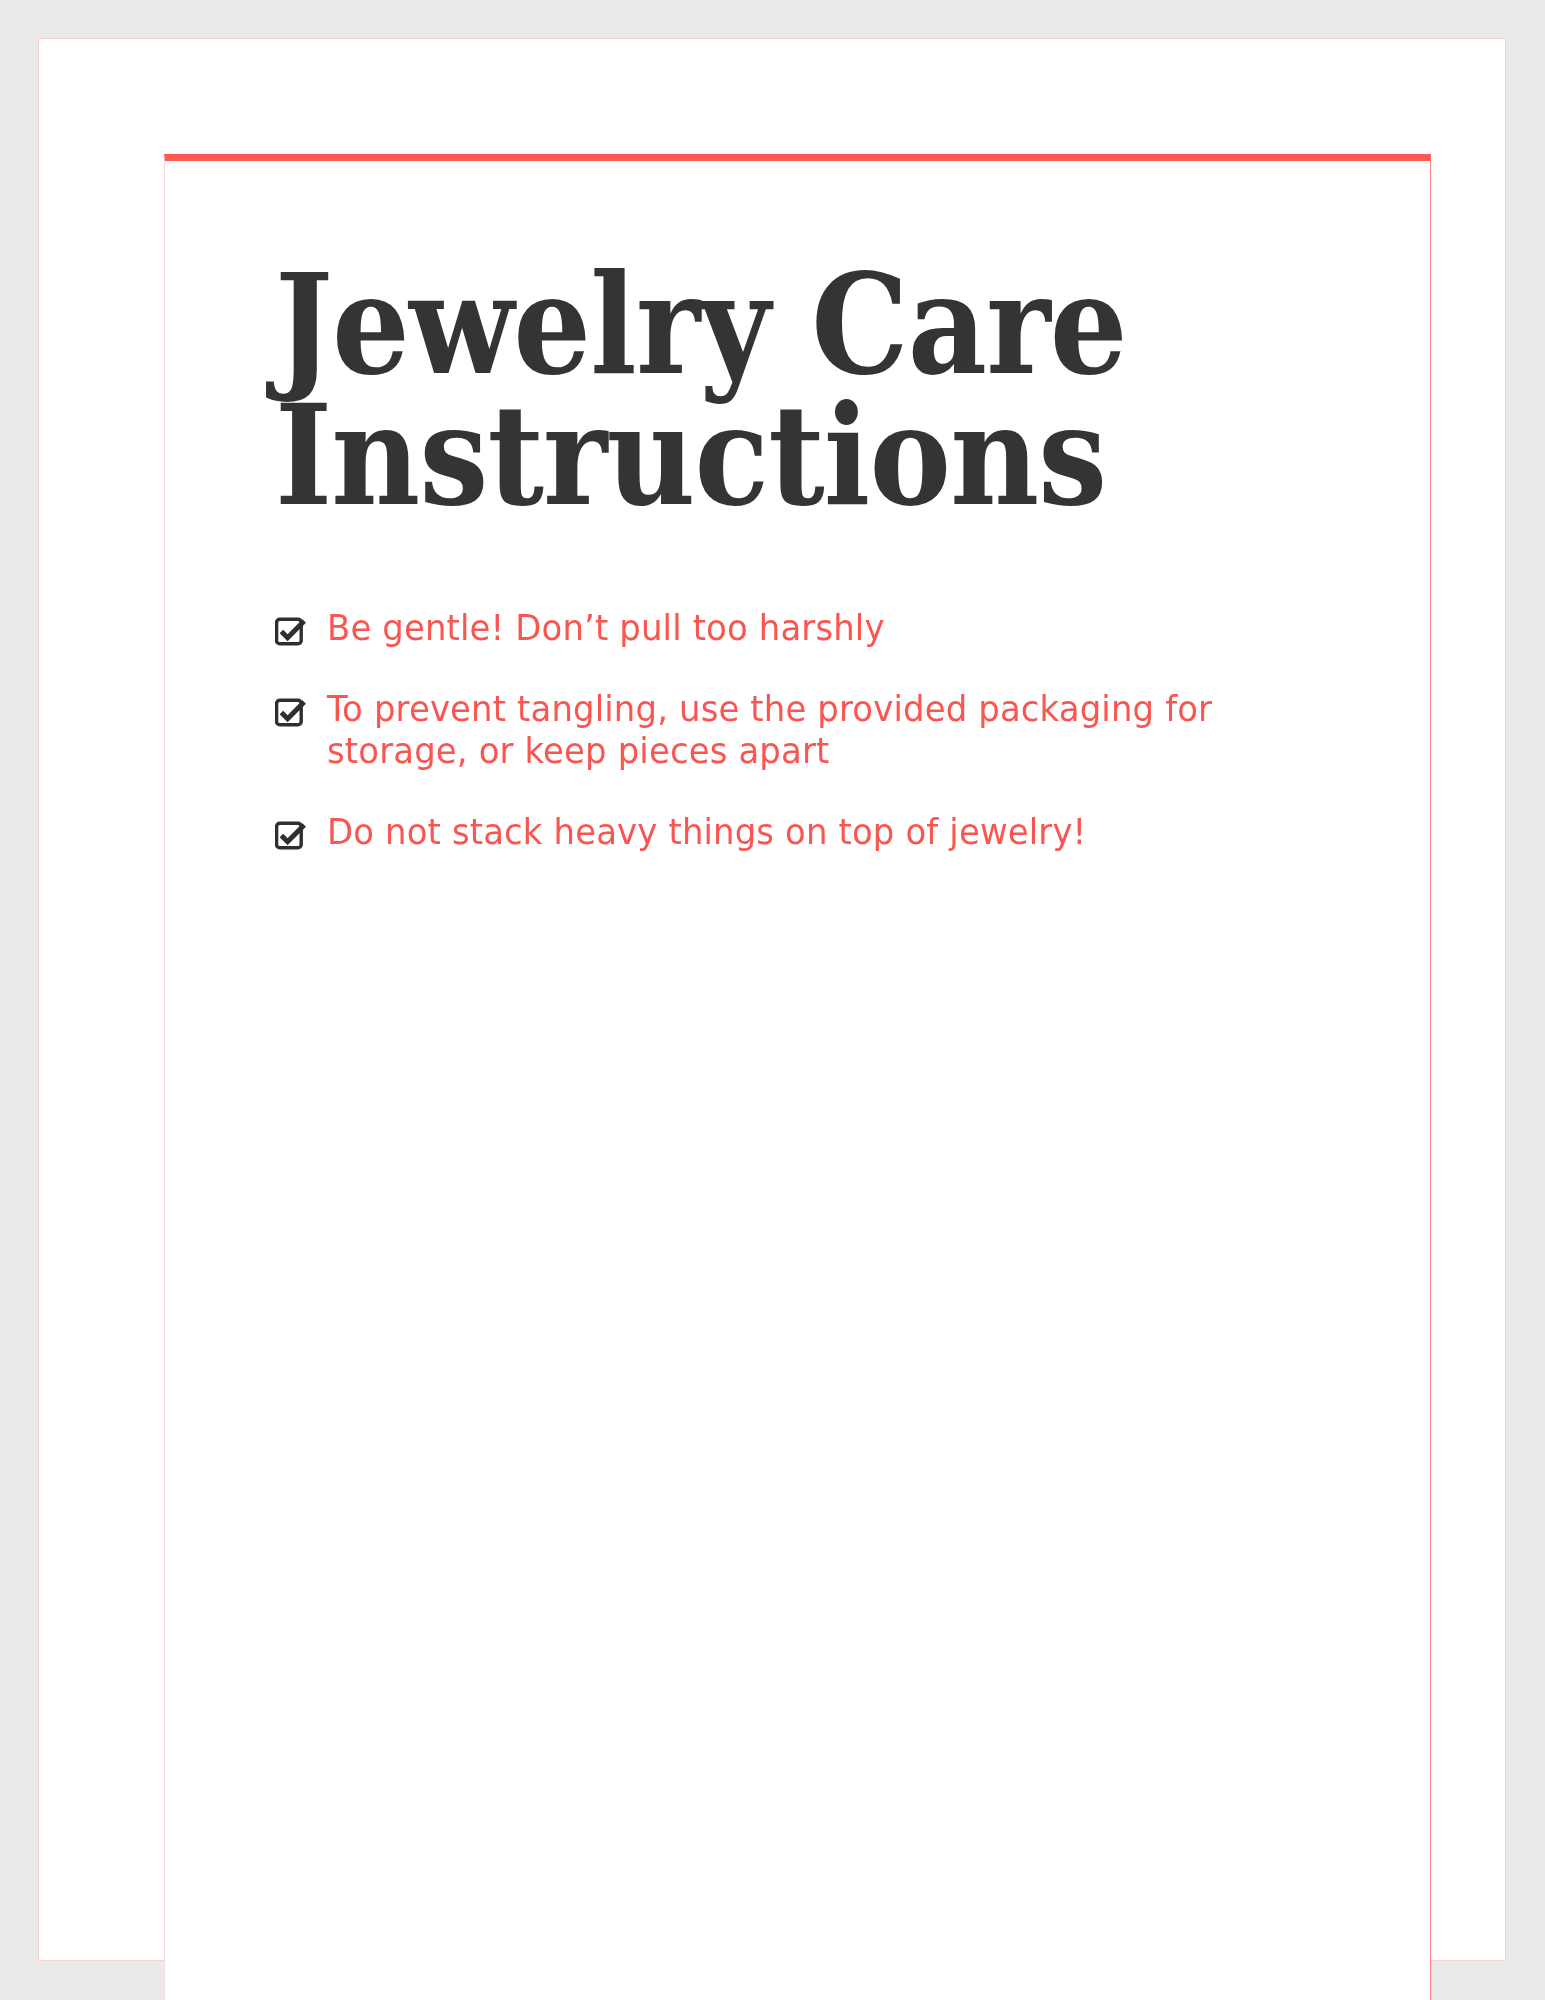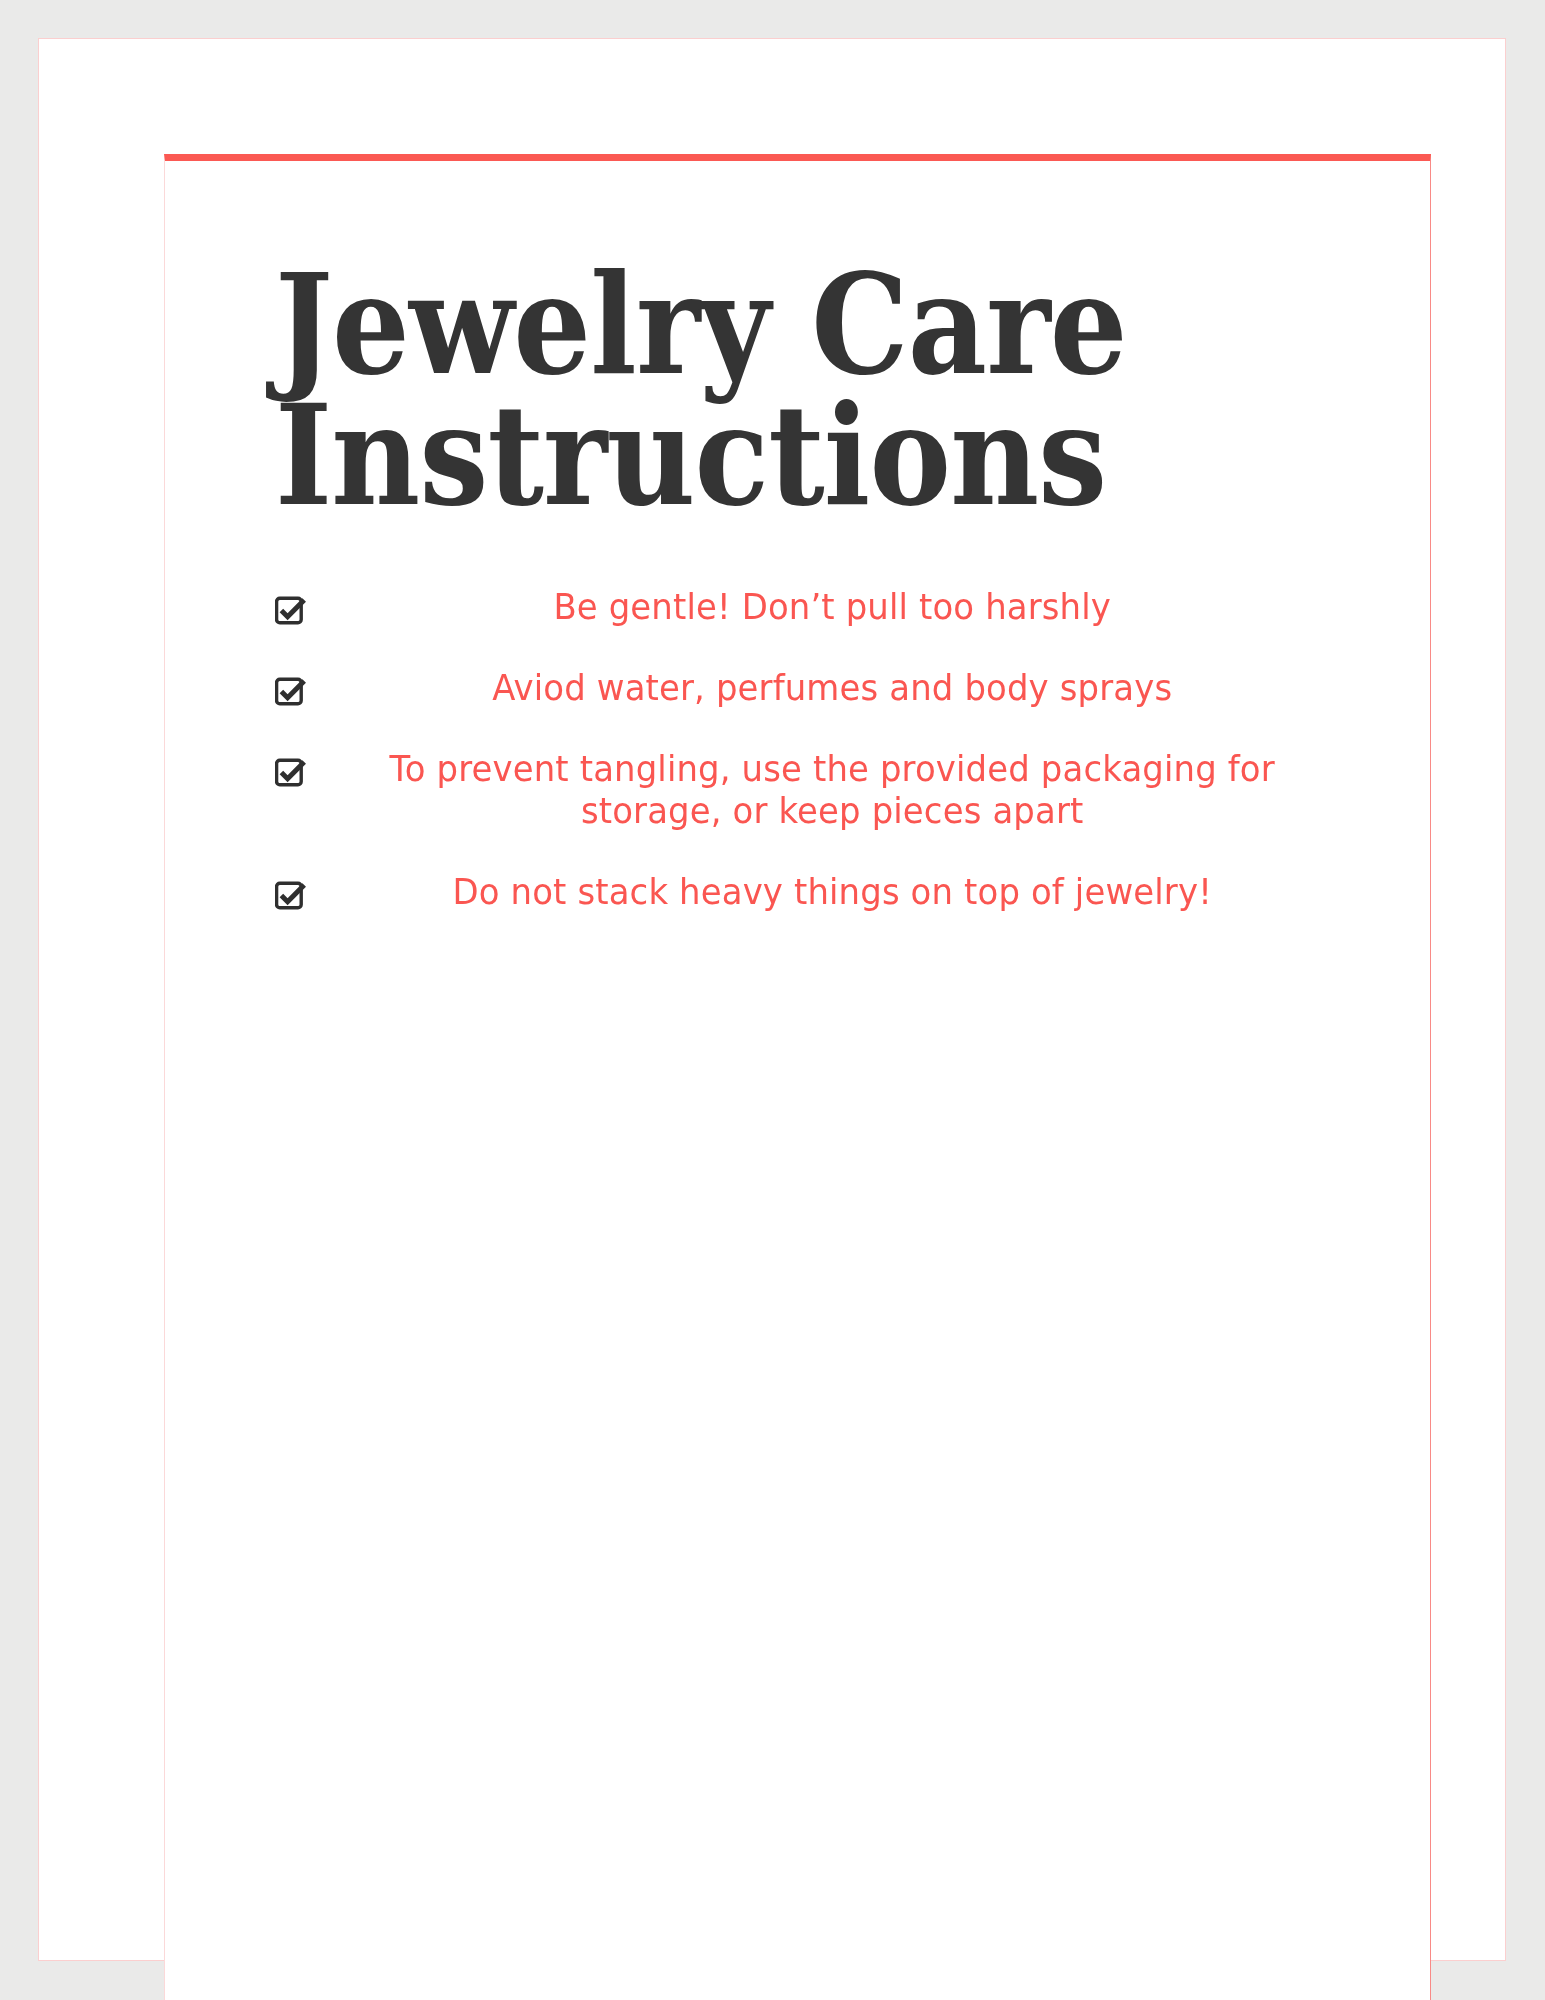--- a/index.html
+++ b/index.html
@@ -59,23 +59,22 @@
     color: #343434;
     white-space: nowrap;
     transform: scaleX(0.88);
     transform-origin: left center;
   }
 
   
   .checklist {
     position: absolute;
     left: 110px;
-    top: 425px;
+    top: 446px;
     width: 1110px;
-    text-align: center;
   }
   .check-item {
     display: flex;
     align-items: flex-start;
     margin-bottom: 39px;
   }
   .check-item:last-child {
     margin-bottom: 12px;
   }
   .checkbox-icon {
@@ -120,29 +119,20 @@
       <div class="check-item">
         <span class="checkbox-icon">
           <svg viewBox="0 0 32 32" aria-hidden="true">
             <rect x="1.6" y="3.2" width="24.6" height="24.6" rx="3.2" ry="3.2" fill="none" stroke="#2f2f2f" stroke-width="3.4"></rect>
             <path d="M6.4 15.6 L12.6 21.8 L29.2 5.0" fill="none" stroke="#2f2f2f" stroke-width="5.0" stroke-linecap="butt" stroke-linejoin="miter"></path>
           </svg>
         </span>
         <span class="check-text">Be gentle! Don’t pull too harshly</span>
       </div>
 
-      <div class="check-item">
-        <span class="checkbox-icon">
-          <svg viewBox="0 0 32 32" aria-hidden="true">
-            <rect x="1.6" y="3.2" width="24.6" height="24.6" rx="3.2" ry="3.2" fill="none" stroke="#2f2f2f" stroke-width="3.4"></rect>
-            <path d="M6.4 15.6 L12.6 21.8 L29.2 5.0" fill="none" stroke="#2f2f2f" stroke-width="5.0" stroke-linecap="butt" stroke-linejoin="miter"></path>
-          </svg>
-        </span>
-        <span class="check-text">Aviod water, perfumes and body sprays</span>
-      </div>
 
 
       <div class="check-item">
         <span class="checkbox-icon">
           <svg viewBox="0 0 32 32" aria-hidden="true">
             <rect x="1.6" y="3.2" width="24.6" height="24.6" rx="3.2" ry="3.2" fill="none" stroke="#2f2f2f" stroke-width="3.4"></rect>
             <path d="M6.4 15.6 L12.6 21.8 L29.2 5.0" fill="none" stroke="#2f2f2f" stroke-width="5.0" stroke-linecap="butt" stroke-linejoin="miter"></path>
           </svg>
         </span>
         <span class="check-text">To prevent tangling, use the provided packaging for storage, or keep pieces apart</span>

